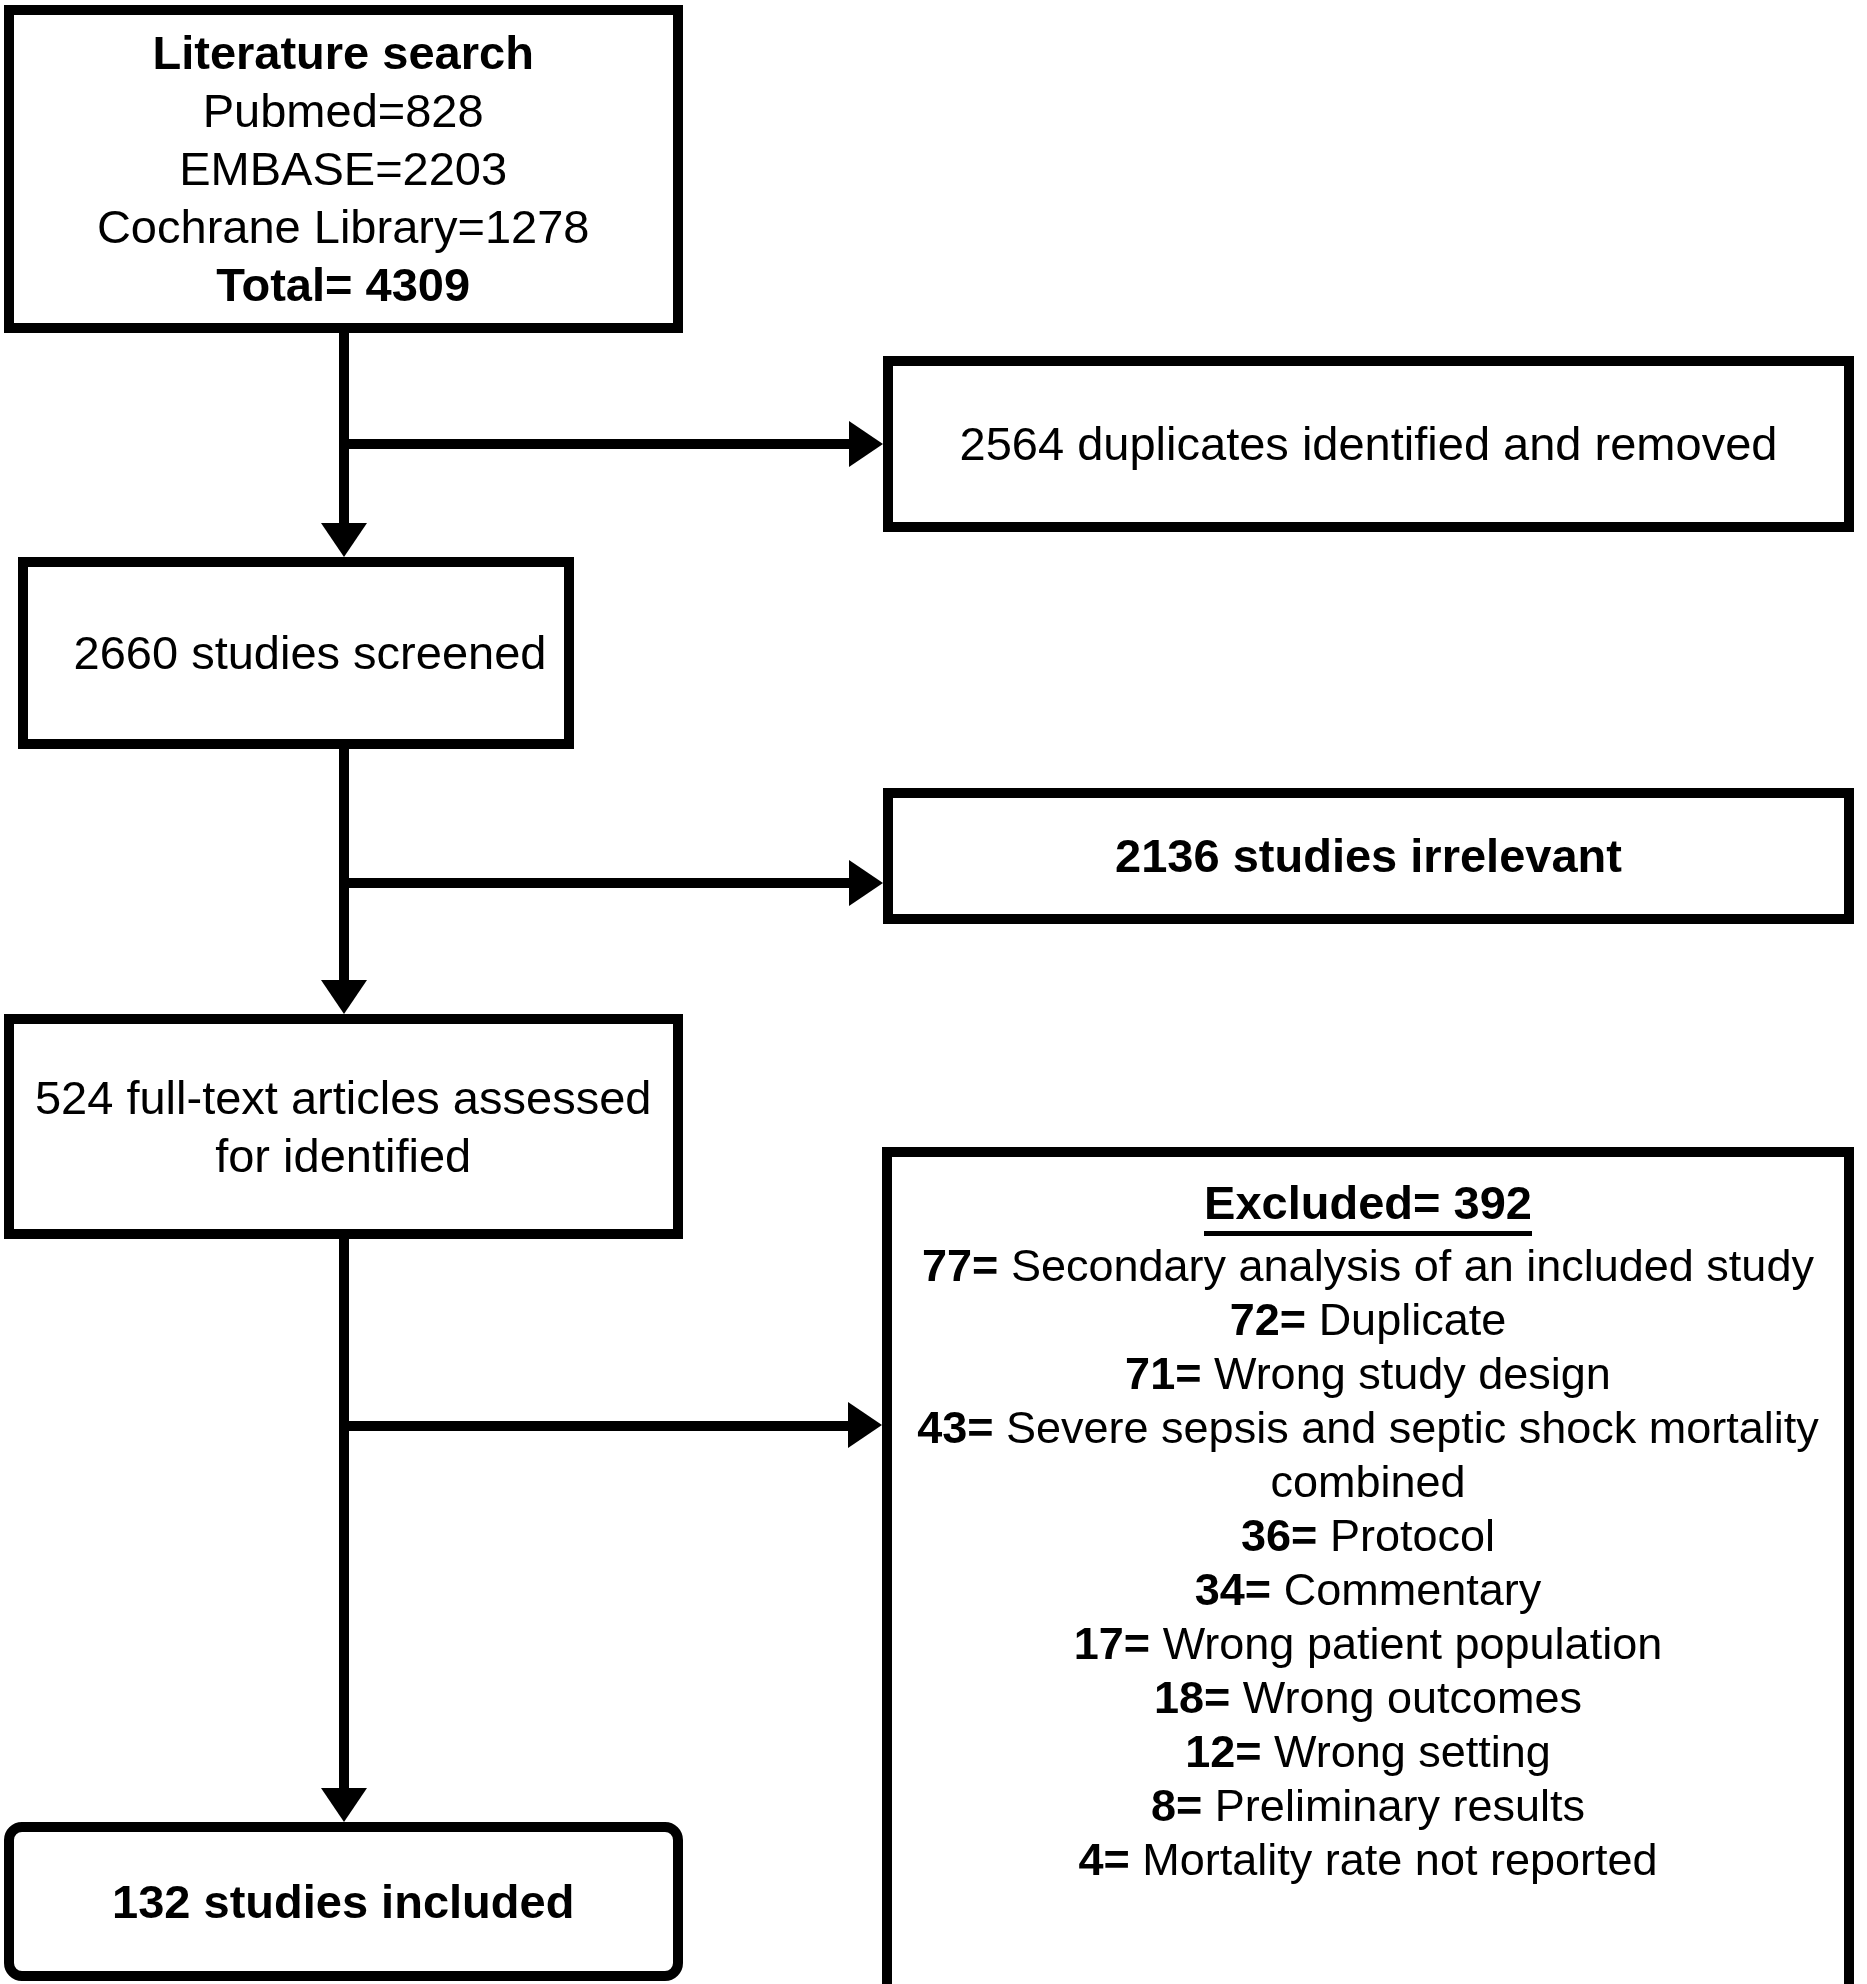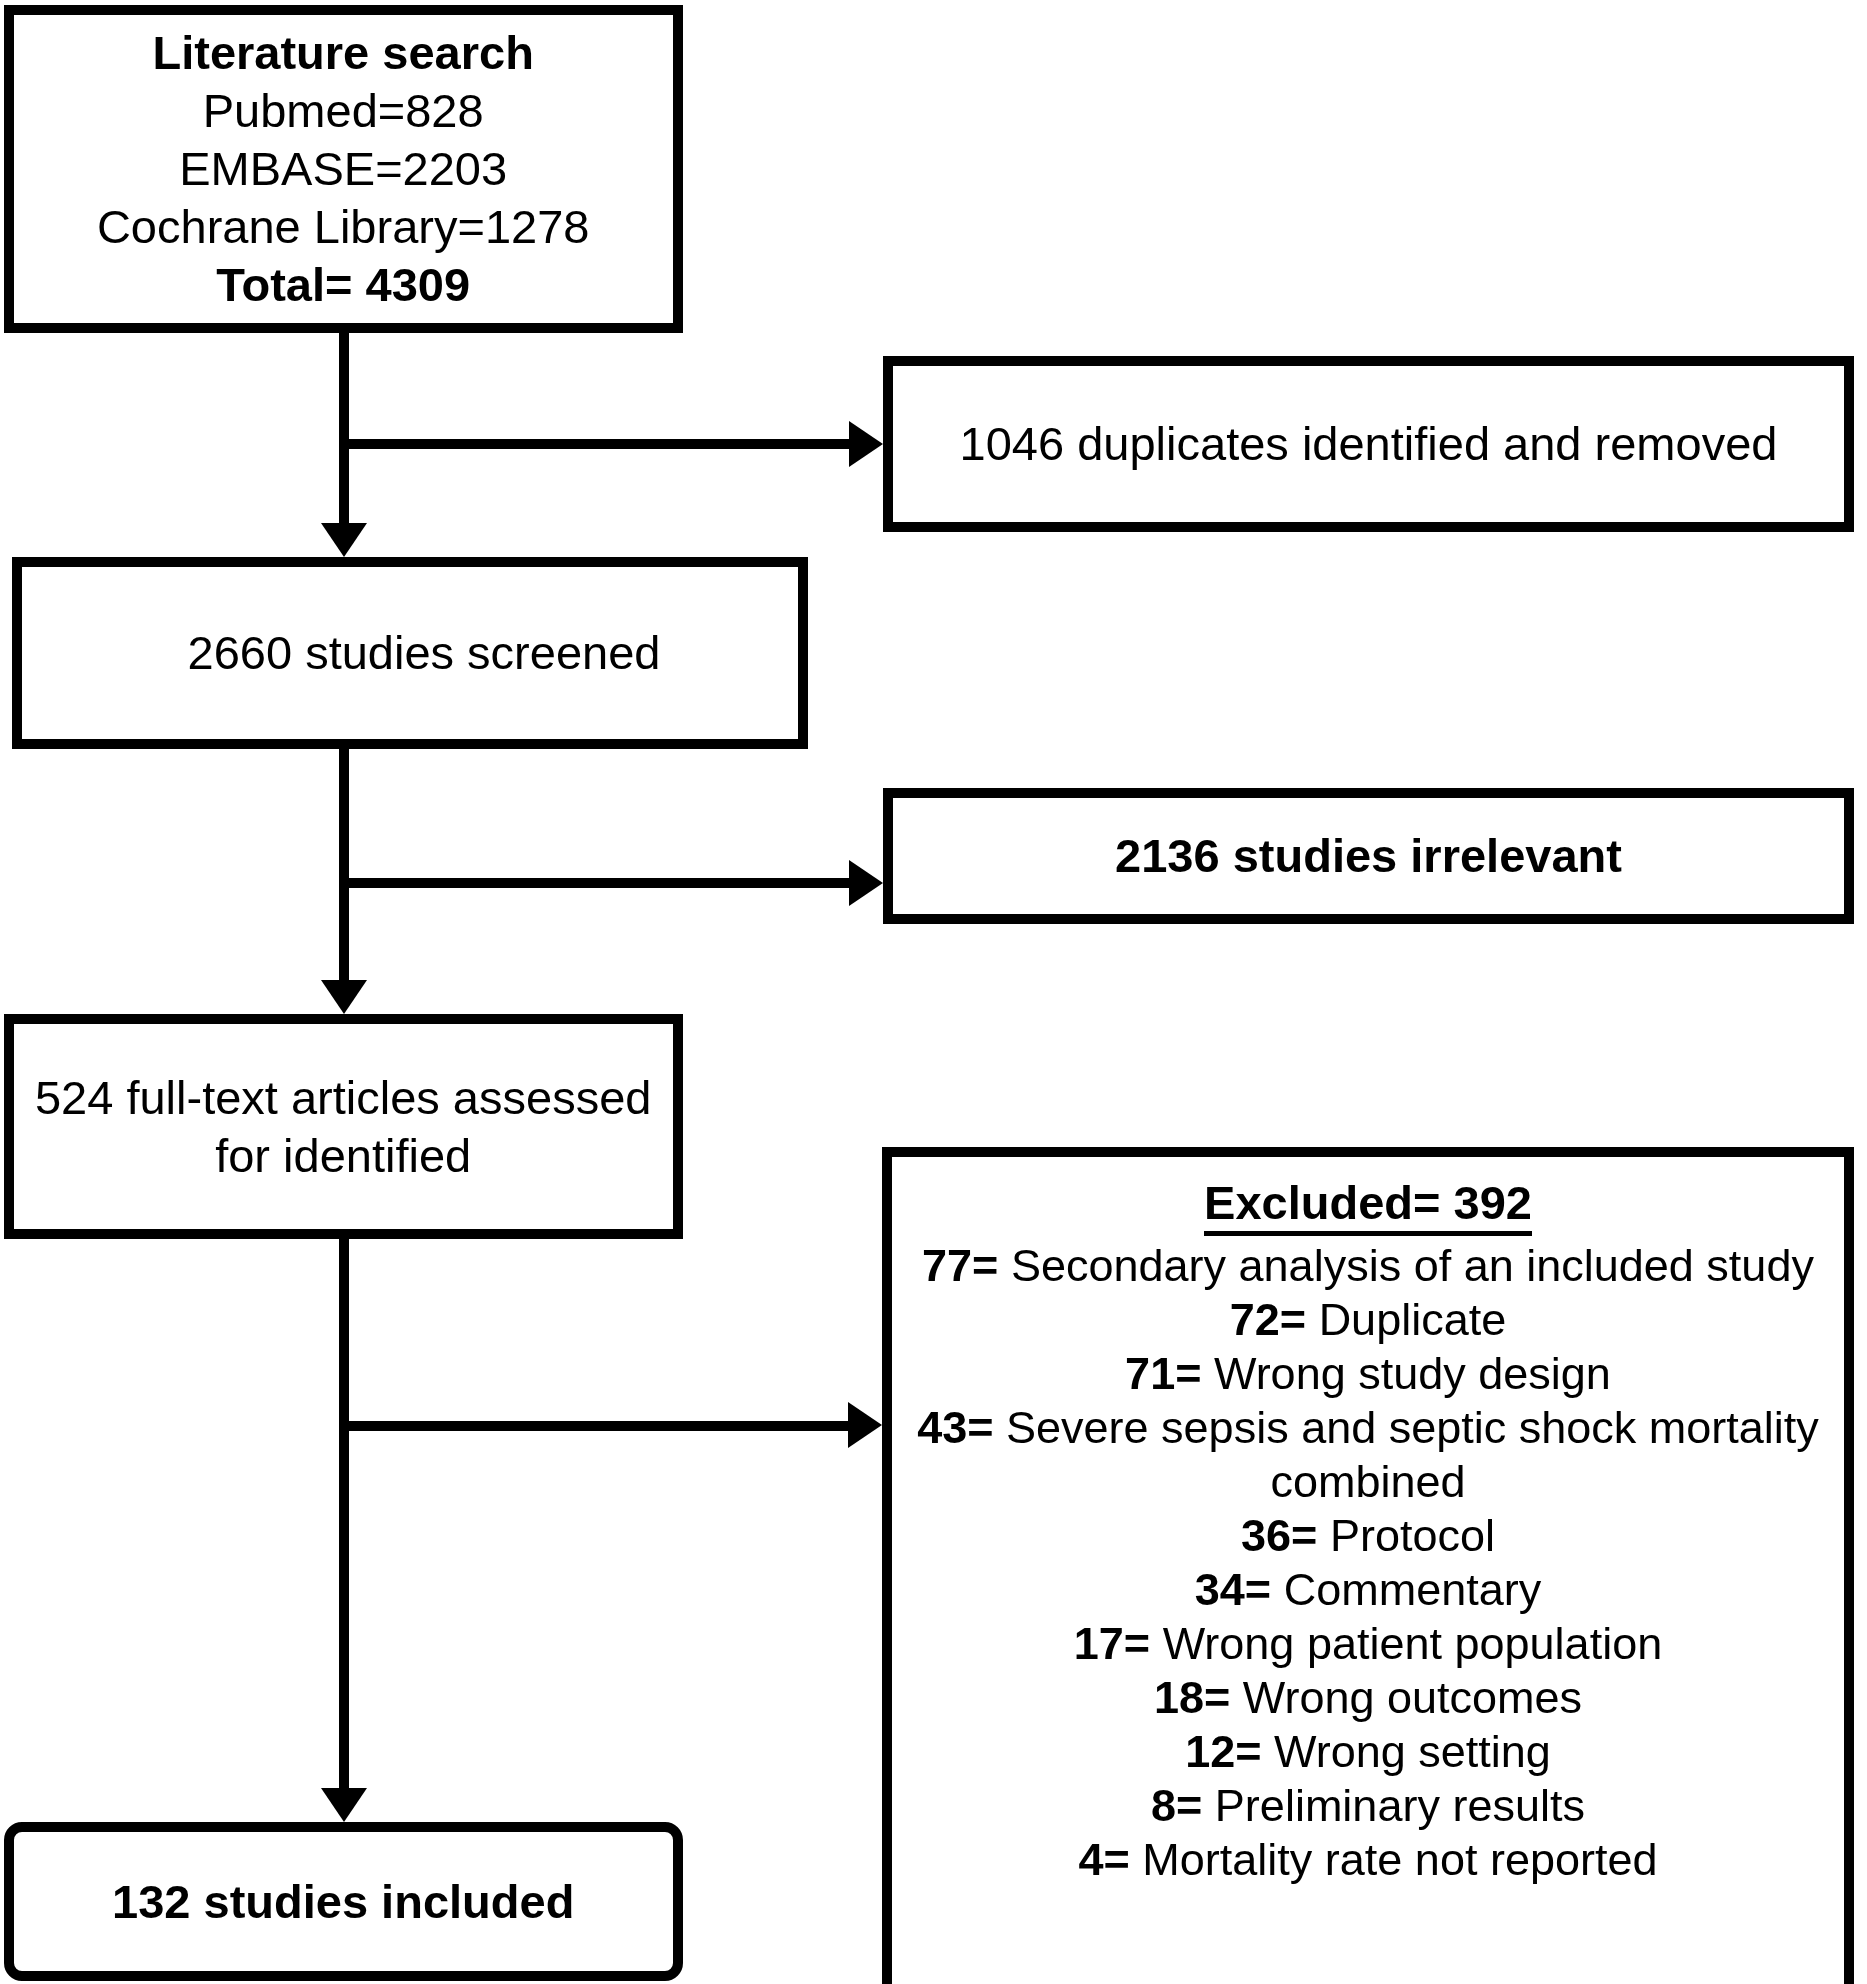--- a/index.html
+++ b/index.html
@@ -28,21 +28,21 @@
     justify-content: center;
     text-align: center;
     font-size: 47px;
     line-height: 58px;
   }
   .nowrap { white-space: nowrap; }
   .bold { font-weight: bold; }
 
   
   .box-literature { left: 3.7px;  top: 4.5px;    width: 679px;  height: 328px; }
-  .box-screened   { left: 12px;  top: 557px;  width: 796px;  height: 192px; padding-left: 28px; }
+  .box-screened   { left: 18px;  top: 557px;  width: 556px;  height: 192px; padding-left: 28px; }
   .box-fulltext   { left: 3.7px;  top: 1014px; width: 679px;  height: 225px; }
   .box-included   { left: 3.7px;  top: 1822px; width: 679px;  height: 159px; font-weight: bold; border-radius: 18px; }
 
   
   .box-duplicates { left: 883px; top: 356px;  width: 971px; height: 176px; }
   .box-irrelevant { left: 883px; top: 788px; width: 971px; height: 136px; font-weight: bold; }
   .box-excluded   { left: 882px; top: 1147px; width: 972px; height: 860px;
                     justify-content: flex-start; padding-top: 17px; }
 
   .excluded-title {
@@ -101,21 +101,21 @@
 
   <div class="box box-literature">
     <div class="bold nowrap">Literature search</div>
     <div class="nowrap">Pubmed=828</div>
     <div class="nowrap">EMBASE=2203</div>
     <div class="nowrap">Cochrane Library=1278</div>
     <div class="bold nowrap">Total= 4309</div>
   </div>
 
   <div class="box box-duplicates">
-    <div class="nowrap">1046 duplicates identified and removed</div>
+    <div class="nowrap">2564 duplicates identified and removed</div>
   </div>
 
   <div class="box box-screened">
     <div class="nowrap">2660 studies screened</div>
   </div>
 
   <div class="box box-irrelevant">
     <div class="nowrap">2136 studies irrelevant</div>
   </div>
 

